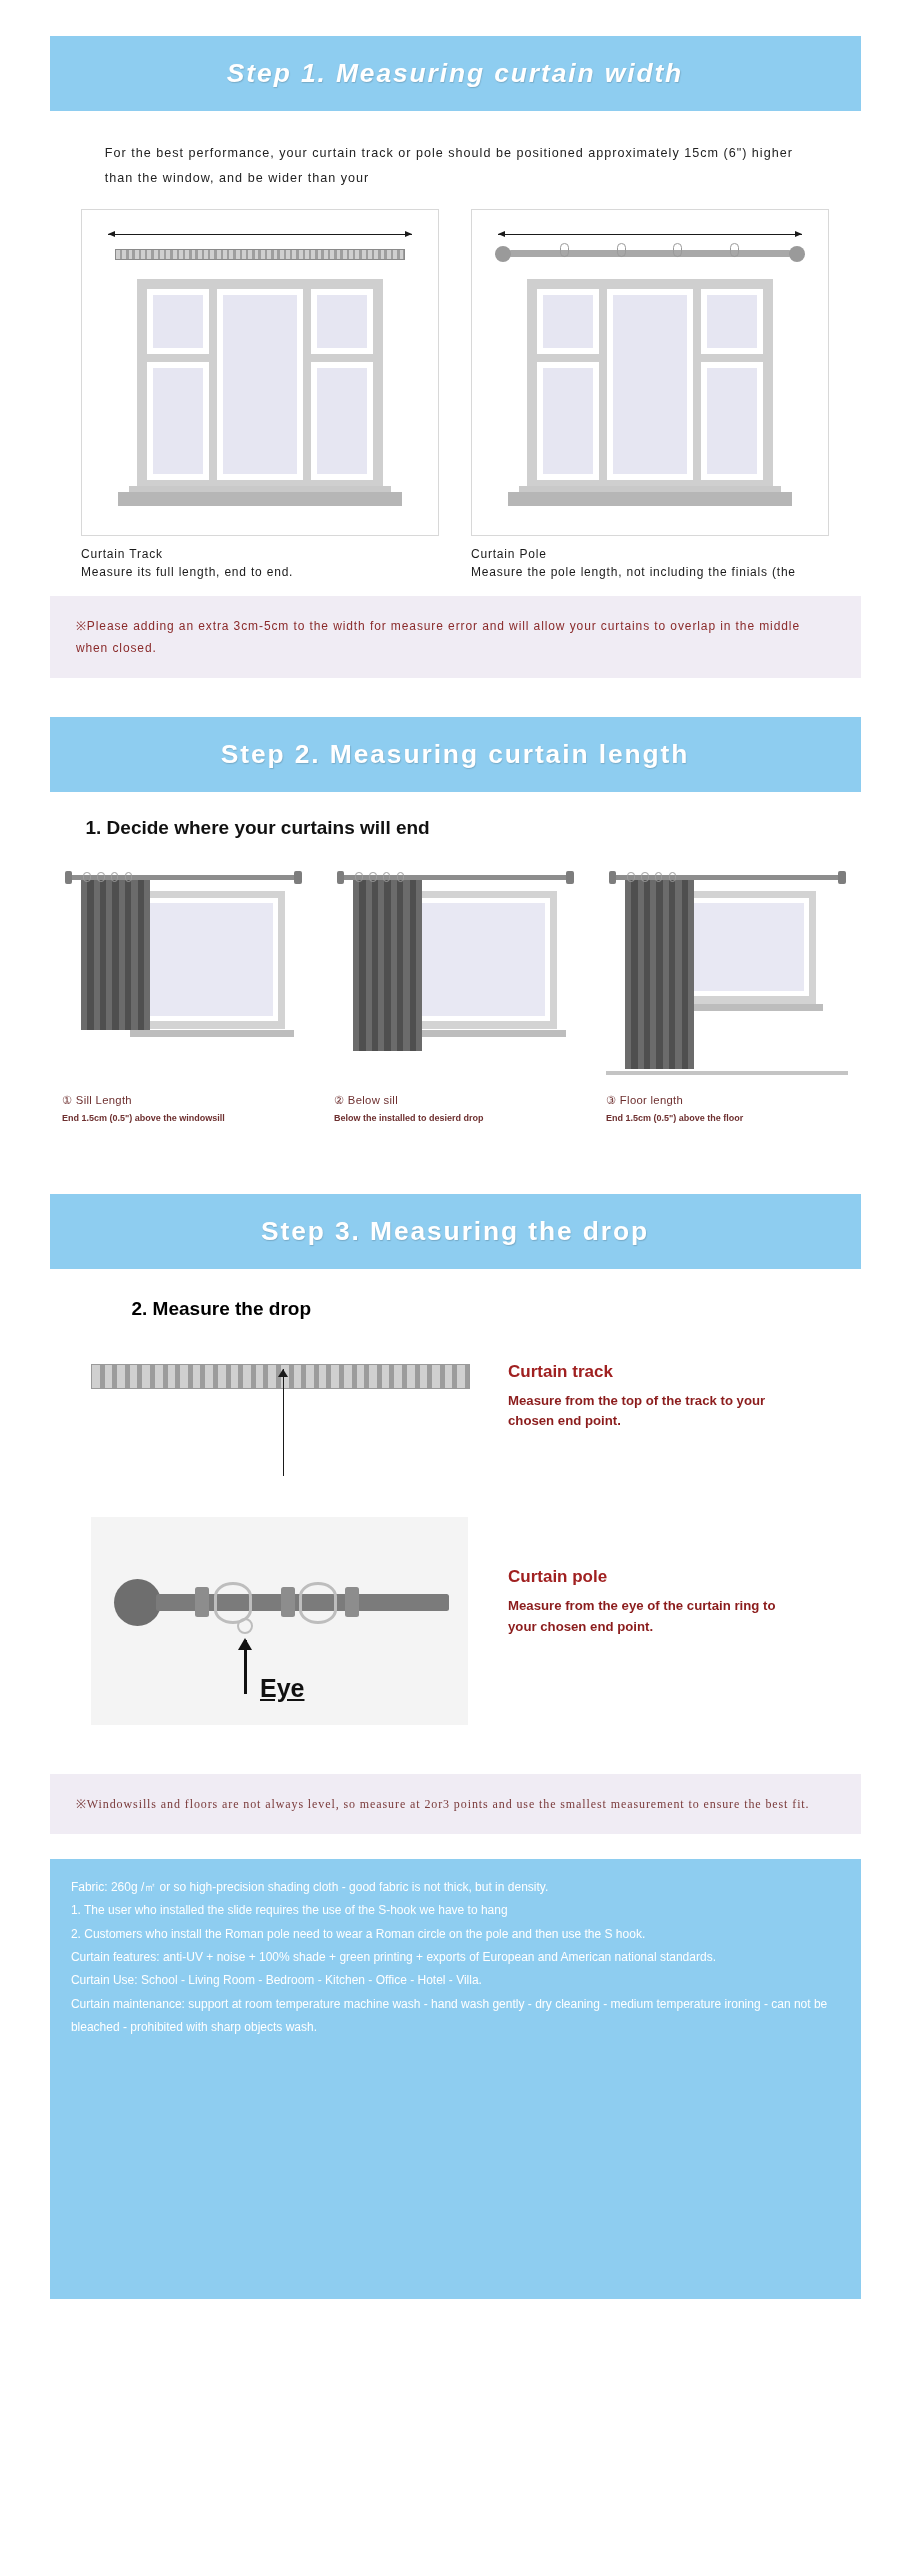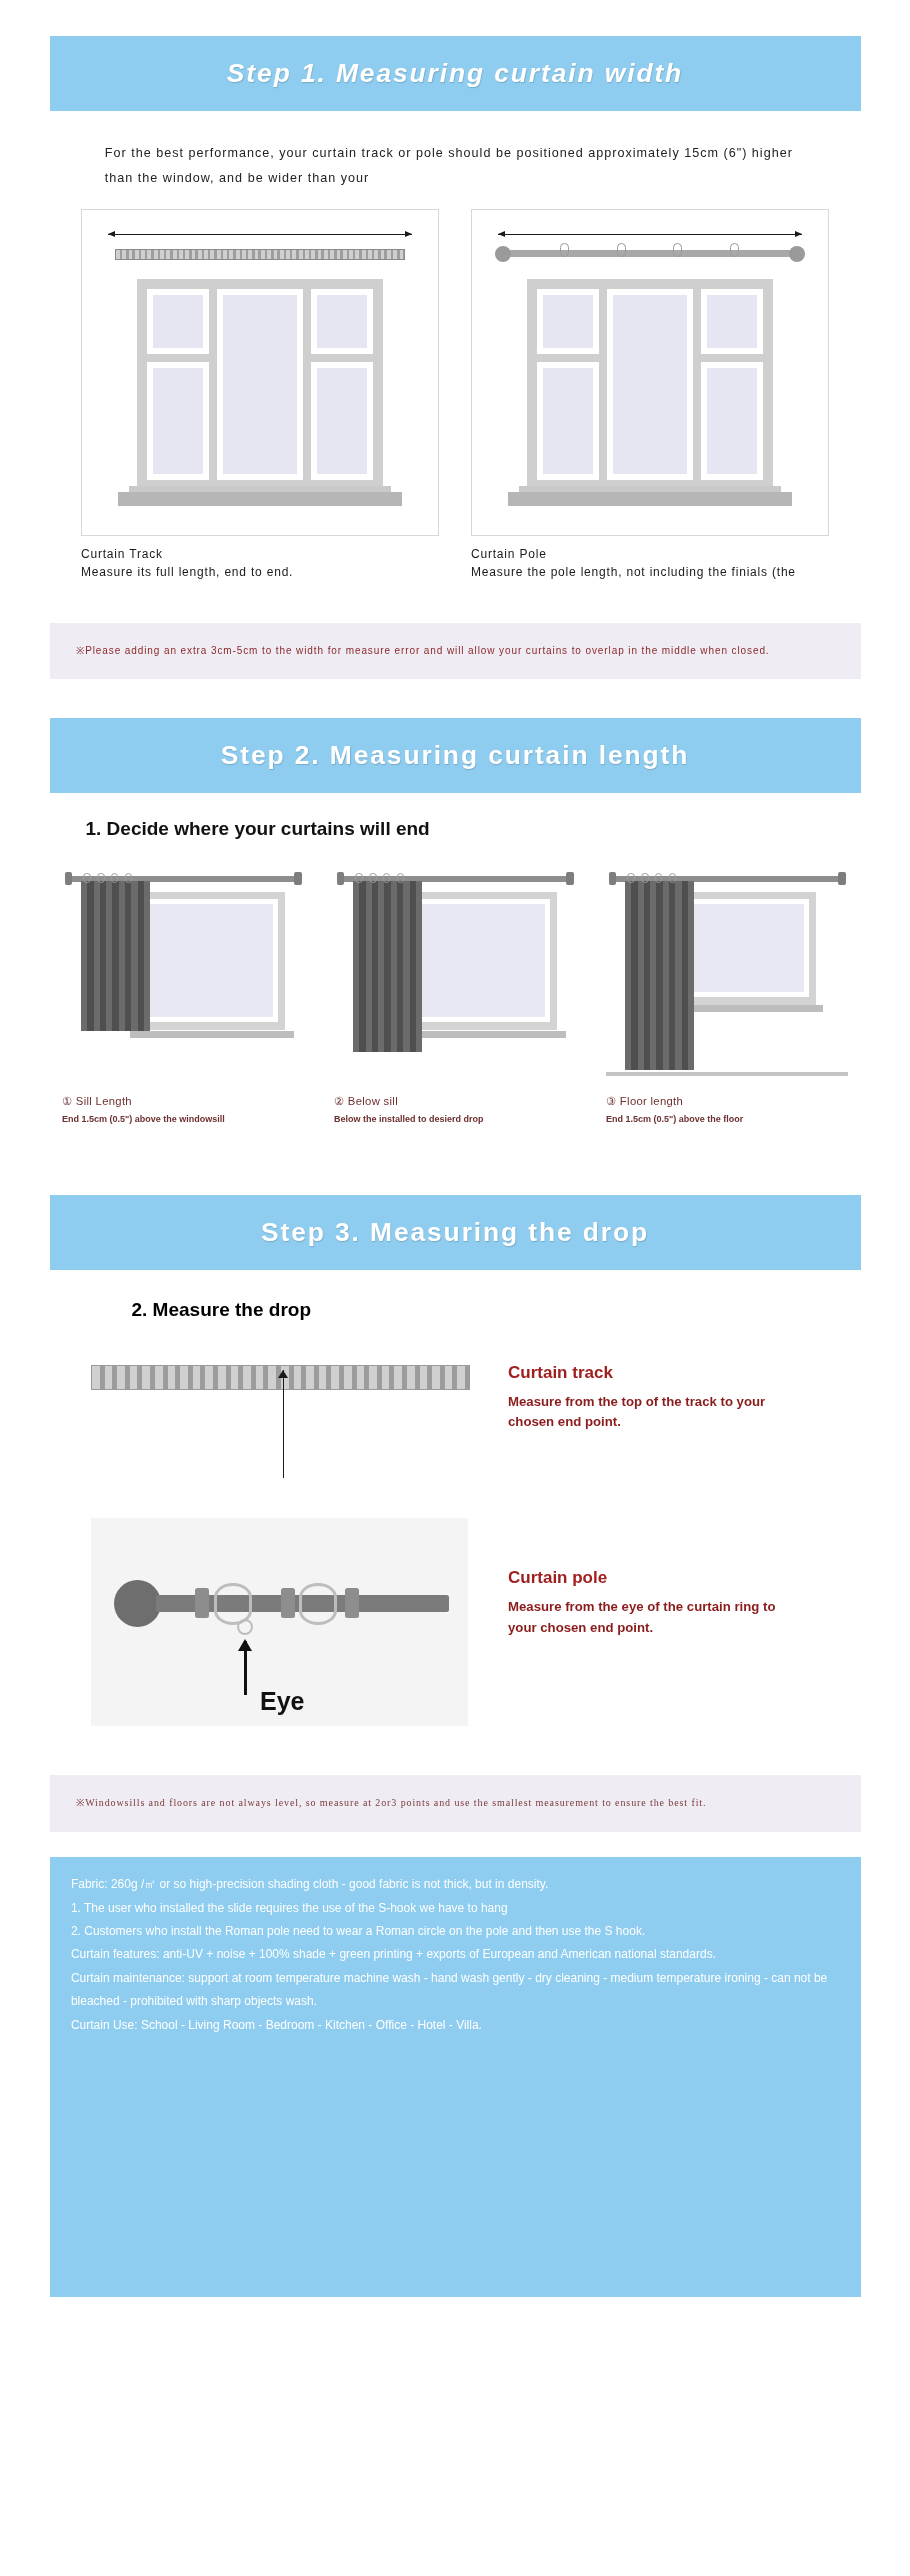--- a/index.html
+++ b/index.html
@@ -102,25 +102,25 @@
   .col-c { flex:1.4; display:flex; }
   .col-r { flex:1; display:flex; flex-direction:column; gap:7.5px; }
   .p-small { flex:0.8; }
   .p-big { flex:1.6; }
   .sill { position:absolute; left:36px; right:36px; bottom:29px; height:14px; background:#b6b6b6; }
   .sill2 { position:absolute; left:47px; right:47px; bottom:43px; height:6.3px; background:#c9c9c9; }
 
   
   .note {
     width: 811px;
-    margin: 41px auto 0 auto;
+    margin: 14px auto 0 auto;
     background: #f0ecf4;
     padding: 19px 26.4px;
     color: #8a2a2a;
-    font-size: 10px;
+    font-size: 12px;
     line-height: 1.85;
     letter-spacing: 0.9px;
   }
   .note.light { color:#7a3a3a;font-family:Liberation Serif, serif; }
 
   
   .sec-title {
     width: 811px; margin: 25px auto 0 auto;
     font-size: 19px; font-weight: bold; color:#111;
     padding-left: 36px;
@@ -176,21 +176,21 @@
   .pg-ball { position:absolute; left:22.6px; top:62px; width:47px; height:47px; border-radius:50%; background:#6e6e6e; }
   .pg-rod { position:absolute; left:65px; top:77px; right:19px; height:17.6px; background:#7b7b7b; border-radius:2.5px; }
   .pg-collar { position:absolute; top:70px; width:14px; height:30px; background:#8d8d8d; border-radius:2.5px; }
   .pg-ring { position:absolute; border:3.1px solid #bdbdbd; border-radius:50%/34%; }
   .pg-hook { position:absolute; left:146px; top:101px; width:16.4px; height:16.4px; border:2.5px solid #bdbdbd; border-radius:50%; }
   .pg-arrow { position:absolute; left:153px; top:123px; width:2.5px; height:54px; background:#111; }
   .pg-arrow:after {
     content:""; position:absolute; top:-1.3px; left:-5.7px; width:0; height:0;
     border-left:7px solid transparent; border-right:7px solid transparent; border-bottom:12.6px solid #111;
   }
-  .pg-eye { position:absolute; left:169px; top:169px; font-size:25px; font-weight:bold; color:#111; }
+  .pg-eye { position:absolute; left:169px; top:157px; font-size:25px; font-weight:bold; color:#111;text-decoration:underline; }
 
   
   .footer {
     width: 811px; margin: 25px auto 0 auto;
     background: #8ecdf0;
     color: #ffffff;
     padding: 16.4px 21.4px 25px 21.4px;
     font-size: 12px;
     line-height: 1.95;
     min-height: 440px;
@@ -386,18 +386,18 @@
     </div>
   </div>
 
   <div class="note light" style="margin-top:44px">※Windowsills and floors are not always level, so measure at 2or3 points and use the smallest measurement to ensure the best fit.</div>
 
   <div class="footer">
     <p>Fabric: 260g /㎡ or so high-precision shading cloth - good fabric is not thick, but in density.</p>
     <p>1. The user who installed the slide requires the use of the S-hook we have to hang</p>
     <p>2. Customers who install the Roman pole need to wear a Roman circle on the pole and then use the S hook.</p>
     <p>Curtain features: anti-UV + noise + 100% shade + green printing + exports of European and American national standards.</p>
+    <p>Curtain Use: School - Living Room - Bedroom - Kitchen - Office - Hotel - Villa.</p>
     <p>Curtain maintenance: support at room temperature machine wash - hand wash gently - dry cleaning - medium temperature ironing - can not be bleached - prohibited with sharp objects wash.</p>
-    <p>Curtain Use: School - Living Room - Bedroom - Kitchen - Office - Hotel - Villa.</p>
   </div>
 
 </div>
 
 
 </body></html>

